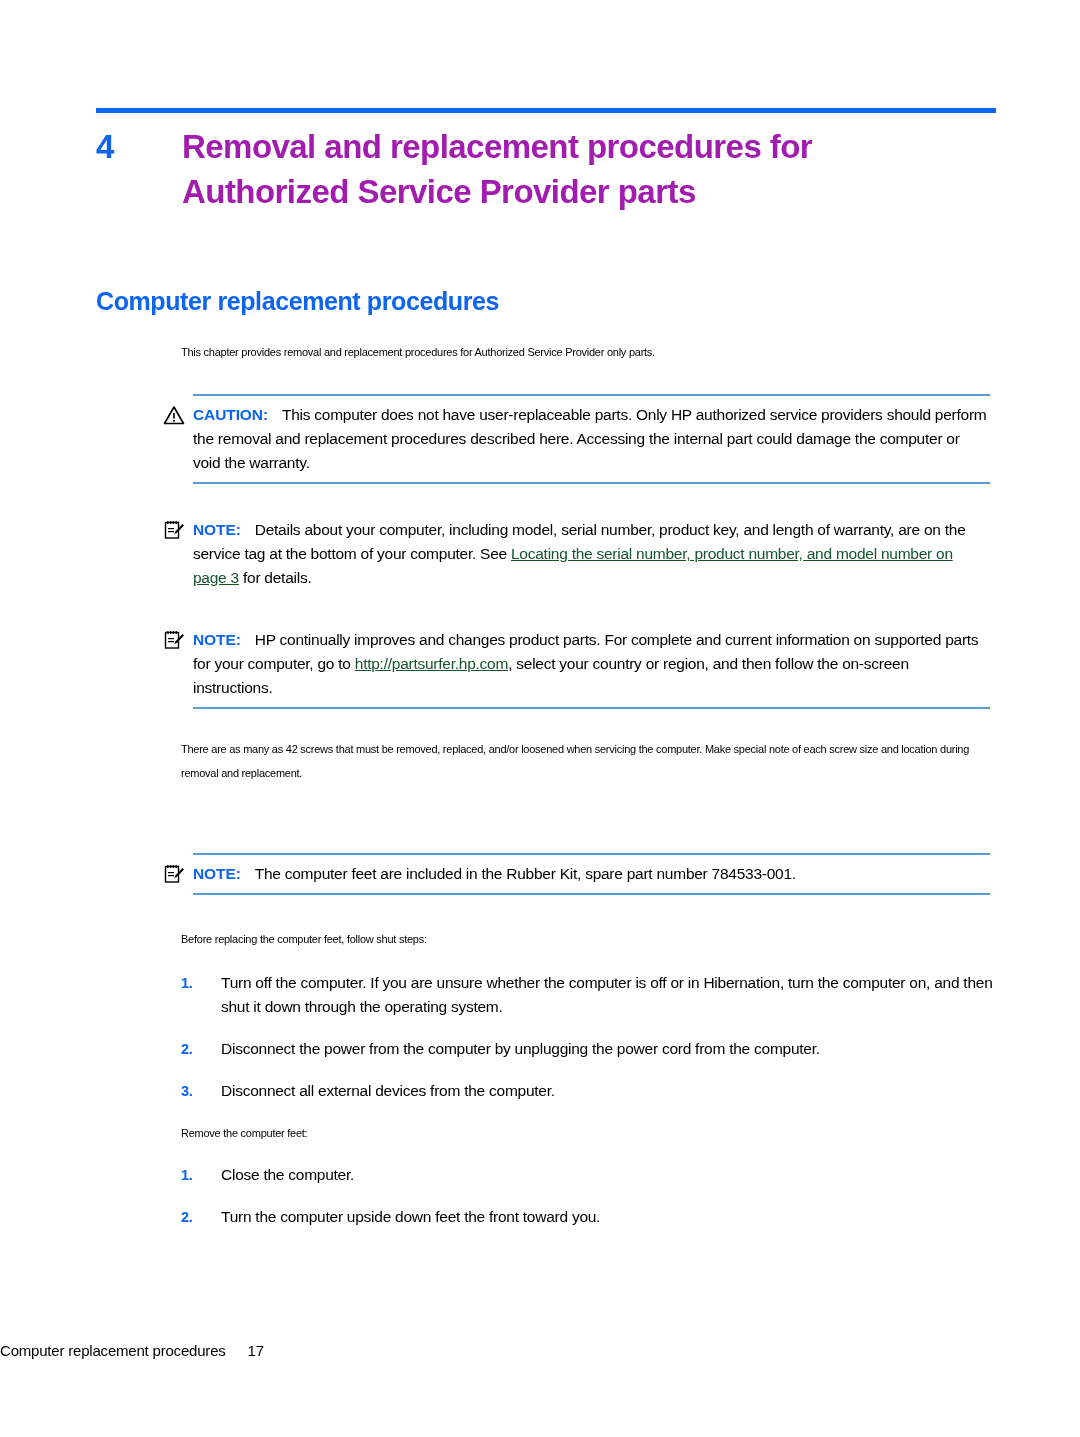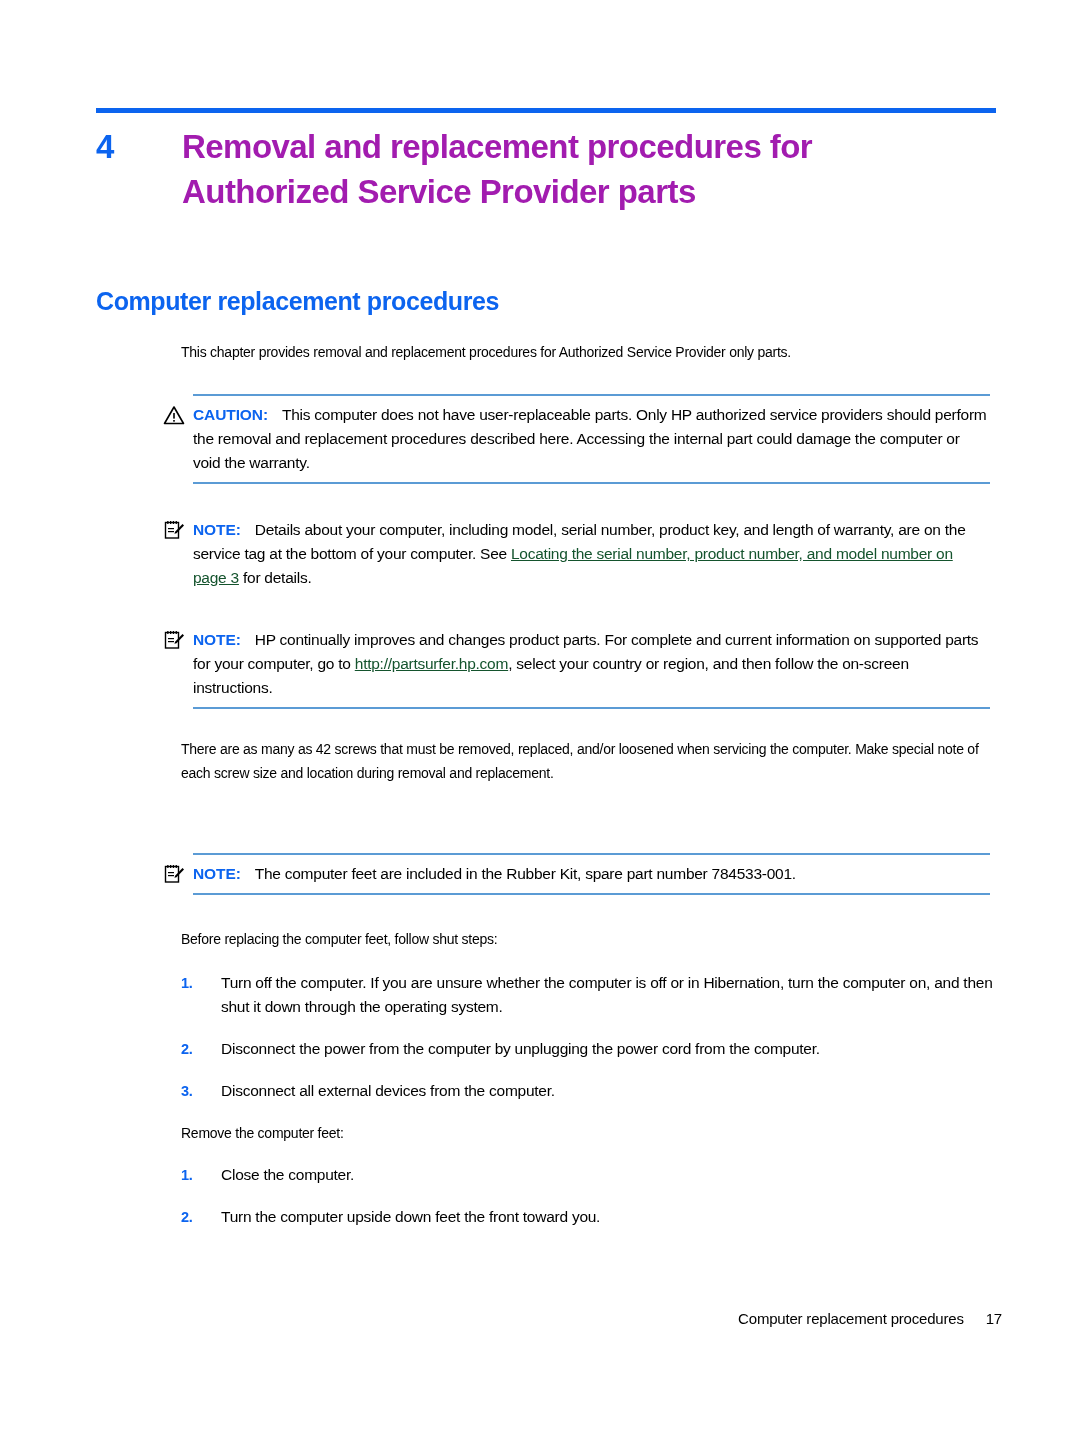--- a/index.html
+++ b/index.html
@@ -68,21 +68,21 @@
   h2.section-head {
     margin: 0;
     color: #0C64EF;
     font-size: 25px;
     font-weight: bold;
     letter-spacing: -0.4px;
     line-height: 30px;
   }
 
   .body-text {
-    font-size: 14px;
+    font-size: 11px;
     line-height: 24px;
     letter-spacing: -0.25px;
     color: #000;
     margin: 0;
     padding-left: 85px;
   }
 
   
   .admon {
     position: relative;
@@ -150,23 +150,23 @@
   .sp-18 { height: 18px; }
   .sp-20 { height: 20px; }
   .sp-22 { height: 22px; }
   .sp-24 { height: 24px; }
   .sp-34 { height: 34px; }
 
   
   .footer {
     position: absolute;
     left: 0;
-    top: 1310px;
+    top: 1342px;
     width: 1002px;
-    text-align: right;
+    text-align: left;
     font-size: 15px;
     letter-spacing: -0.2px;
     color: #000;
   }
   .footer .fnum { margin-left: 22px; }
 </style>
 </head>
 <body>
 
 <div class="page">

